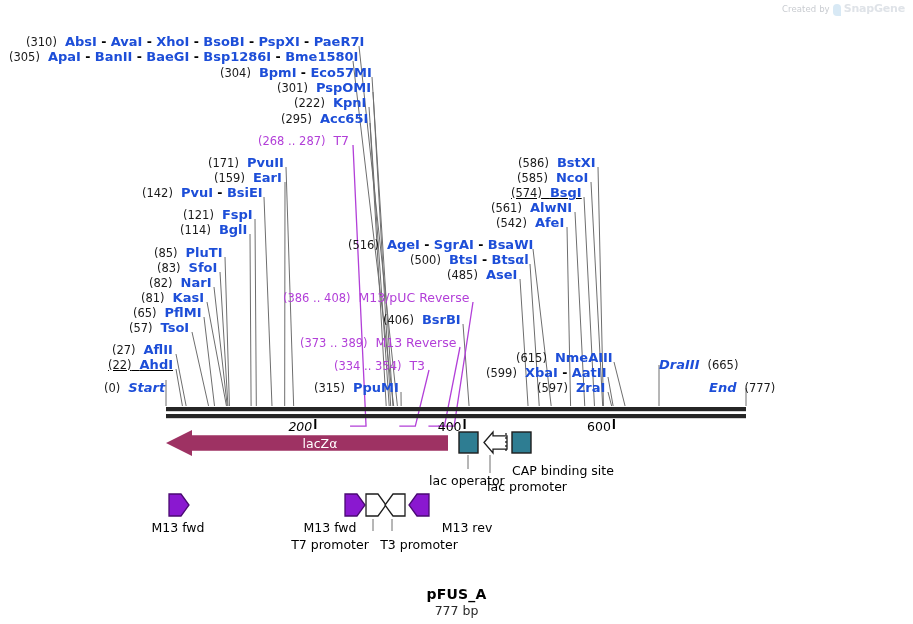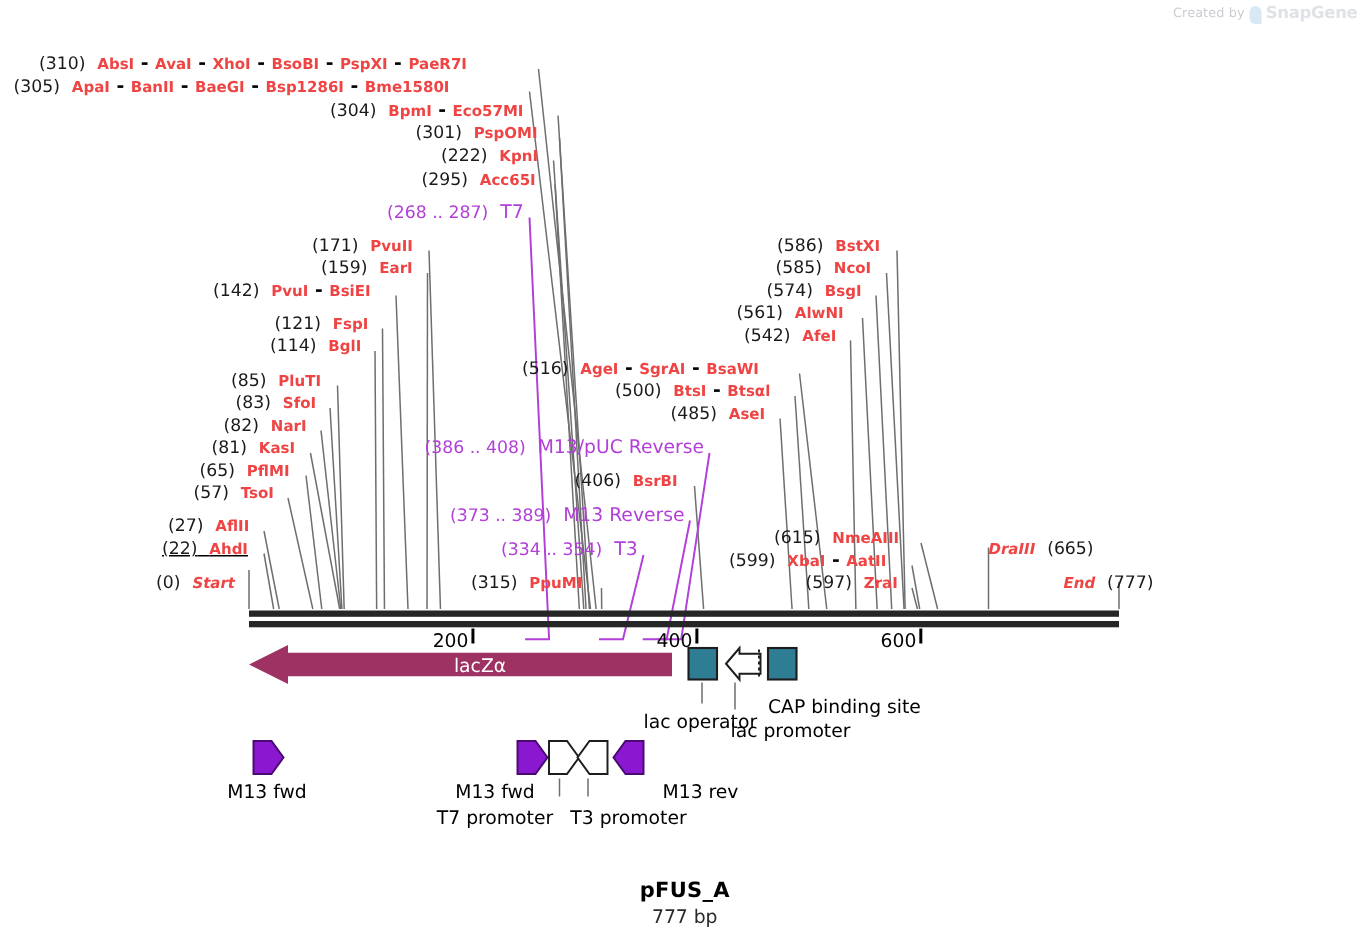--- a/index.html
+++ b/index.html
@@ -53,22 +53,22 @@
     font-size: 12.5px;
     line-height: 15px;
   }
   .lbl .pos {
     font-weight: normal;
     font-size: 11.5px;
     color: #1a1a1a;
   }
   .lbl .nm {
     font-weight: bold;
-    font-size: 10px;
-    color: #ef4444;
+    font-size: 13px;
+    color: #1d4ed8;
   }
   .lbl .sep { font-weight: bold; }
   .lbl.purple .pos, .lbl.purple .nm, .lbl.purple .sep { color: #b23fd8; }
   .lbl.purple .nm { font-weight: normal; font-size: 12.5px; }
   .lbl.terminus .nm { font-style: italic; font-weight: bold; }
 
   
   .flabel {
     position: absolute;
     white-space: nowrap;
@@ -227,41 +227,41 @@
       <div class="lbl" style="left: 141px; top: 290px;"><span class="pos">(81)</span>&nbsp;&nbsp;<span class="nm">KasI</span></div>
       <div class="lbl" style="left: 133px; top: 305px;"><span class="pos">(65)</span>&nbsp;&nbsp;<span class="nm">PflMI</span></div>
       <div class="lbl" style="left: 129px; top: 320px;"><span class="pos">(57)</span>&nbsp;&nbsp;<span class="nm">TsoI</span></div>
       <div class="lbl" style="left: 112px; top: 342px;"><span class="pos">(27)</span>&nbsp;&nbsp;<span class="nm">AflII</span></div>
       <div class="lbl" style="left: 108px; top: 357px; text-decoration: underline;"><span class="pos">(22)</span>&nbsp;&nbsp;<span class="nm">AhdI</span></div>
       <div class="lbl" style="left: 348px; top: 237px;"><span class="pos">(516)</span>&nbsp;&nbsp;<span class="nm">AgeI</span><span class="sep">&nbsp;-&nbsp;</span><span class="nm">SgrAI</span><span class="sep">&nbsp;-&nbsp;</span><span class="nm">BsaWI</span></div>
       <div class="lbl" style="left: 410px; top: 252px;"><span class="pos">(500)</span>&nbsp;&nbsp;<span class="nm">BtsI</span><span class="sep">&nbsp;-&nbsp;</span><span class="nm">Btsαl</span></div>
       <div class="lbl" style="left: 447px; top: 267px;"><span class="pos">(485)</span>&nbsp;&nbsp;<span class="nm">AseI</span></div>
       <div class="lbl" style="left: 518px; top: 155px;"><span class="pos">(586)</span>&nbsp;&nbsp;<span class="nm">BstXI</span></div>
       <div class="lbl" style="left: 517px; top: 170px;"><span class="pos">(585)</span>&nbsp;&nbsp;<span class="nm">NcoI</span></div>
-      <div class="lbl" style="left: 511px; top: 185px;"><span class="pos">(574)</span>&nbsp;&nbsp;<span class="nm">BsgI</span></div>
+      <div class="lbl" style="left: 511px; top: 185px; text-decoration: underline;"><span class="pos">(574)</span>&nbsp;&nbsp;<span class="nm">BsgI</span></div>
       <div class="lbl" style="left: 491px; top: 200px;"><span class="pos">(561)</span>&nbsp;&nbsp;<span class="nm">AlwNI</span></div>
       <div class="lbl" style="left: 496px; top: 215px;"><span class="pos">(542)</span>&nbsp;&nbsp;<span class="nm">AfeI</span></div>
       <div class="lbl purple" style="left: 283px; top: 290px;"><span class="pos">(386 .. 408)</span>&nbsp;&nbsp;<span class="nm">M13/pUC Reverse</span></div>
       <div class="lbl" style="left: 383px; top: 312px;"><span class="pos">(406)</span>&nbsp;&nbsp;<span class="nm">BsrBI</span></div>
       <div class="lbl purple" style="left: 300px; top: 335px;"><span class="pos">(373 .. 389)</span>&nbsp;&nbsp;<span class="nm">M13 Reverse</span></div>
       <div class="lbl purple" style="left: 334px; top: 358px;"><span class="pos">(334 .. 354)</span>&nbsp;&nbsp;<span class="nm">T3</span></div>
       <div class="lbl" style="left: 314px; top: 380px;"><span class="pos">(315)</span>&nbsp;&nbsp;<span class="nm">PpuMI</span></div>
       <div class="lbl" style="left: 516px; top: 350px;"><span class="pos">(615)</span>&nbsp;&nbsp;<span class="nm">NmeAIII</span></div>
       <div class="lbl" style="left: 486px; top: 365px;"><span class="pos">(599)</span>&nbsp;&nbsp;<span class="nm">XbaI</span><span class="sep">&nbsp;-&nbsp;</span><span class="nm">AatII</span></div>
       <div class="lbl" style="left: 537px; top: 380px;"><span class="pos">(597)</span>&nbsp;&nbsp;<span class="nm">ZraI</span></div>
     </div>
 
   <div id="terminus-label-layer">
       <div class="lbl terminus" style="left: 104px; top: 380px;"><span class="pos">(0)</span>&nbsp;&nbsp;<span class="nm">Start</span></div>
       <div class="lbl terminus" style="left: 659px; top: 357px;"><span class="nm">DraIII</span>&nbsp;&nbsp;<span class="pos">(665)</span></div>
       <div class="lbl terminus" style="left: 709px; top: 380px;"><span class="nm">End</span>&nbsp;&nbsp;<span class="pos">(777)</span></div>
     </div>
 
   <div id="tick-label-layer">
-      <div class="tick-label" style="left: 312.292px; top: 419px;">200</div>
+      <div class="tick-label" style="left: 312.292px; top: 419px; font-style: italic;">200</div>
       <div class="tick-label" style="left: 461.584px; top: 419px;">400</div>
       <div class="tick-label" style="left: 610.876px; top: 419px;">600</div>
     </div>
 
   <div id="feature-label-layer">
       <div class="flabel" style="left: 429px; top: 473px;">lac operator</div>
       <div class="flabel" style="left: 487px; top: 479px;">lac promoter</div>
       <div class="flabel" style="left: 512px; top: 463px;">CAP binding site</div>
     </div>
 

